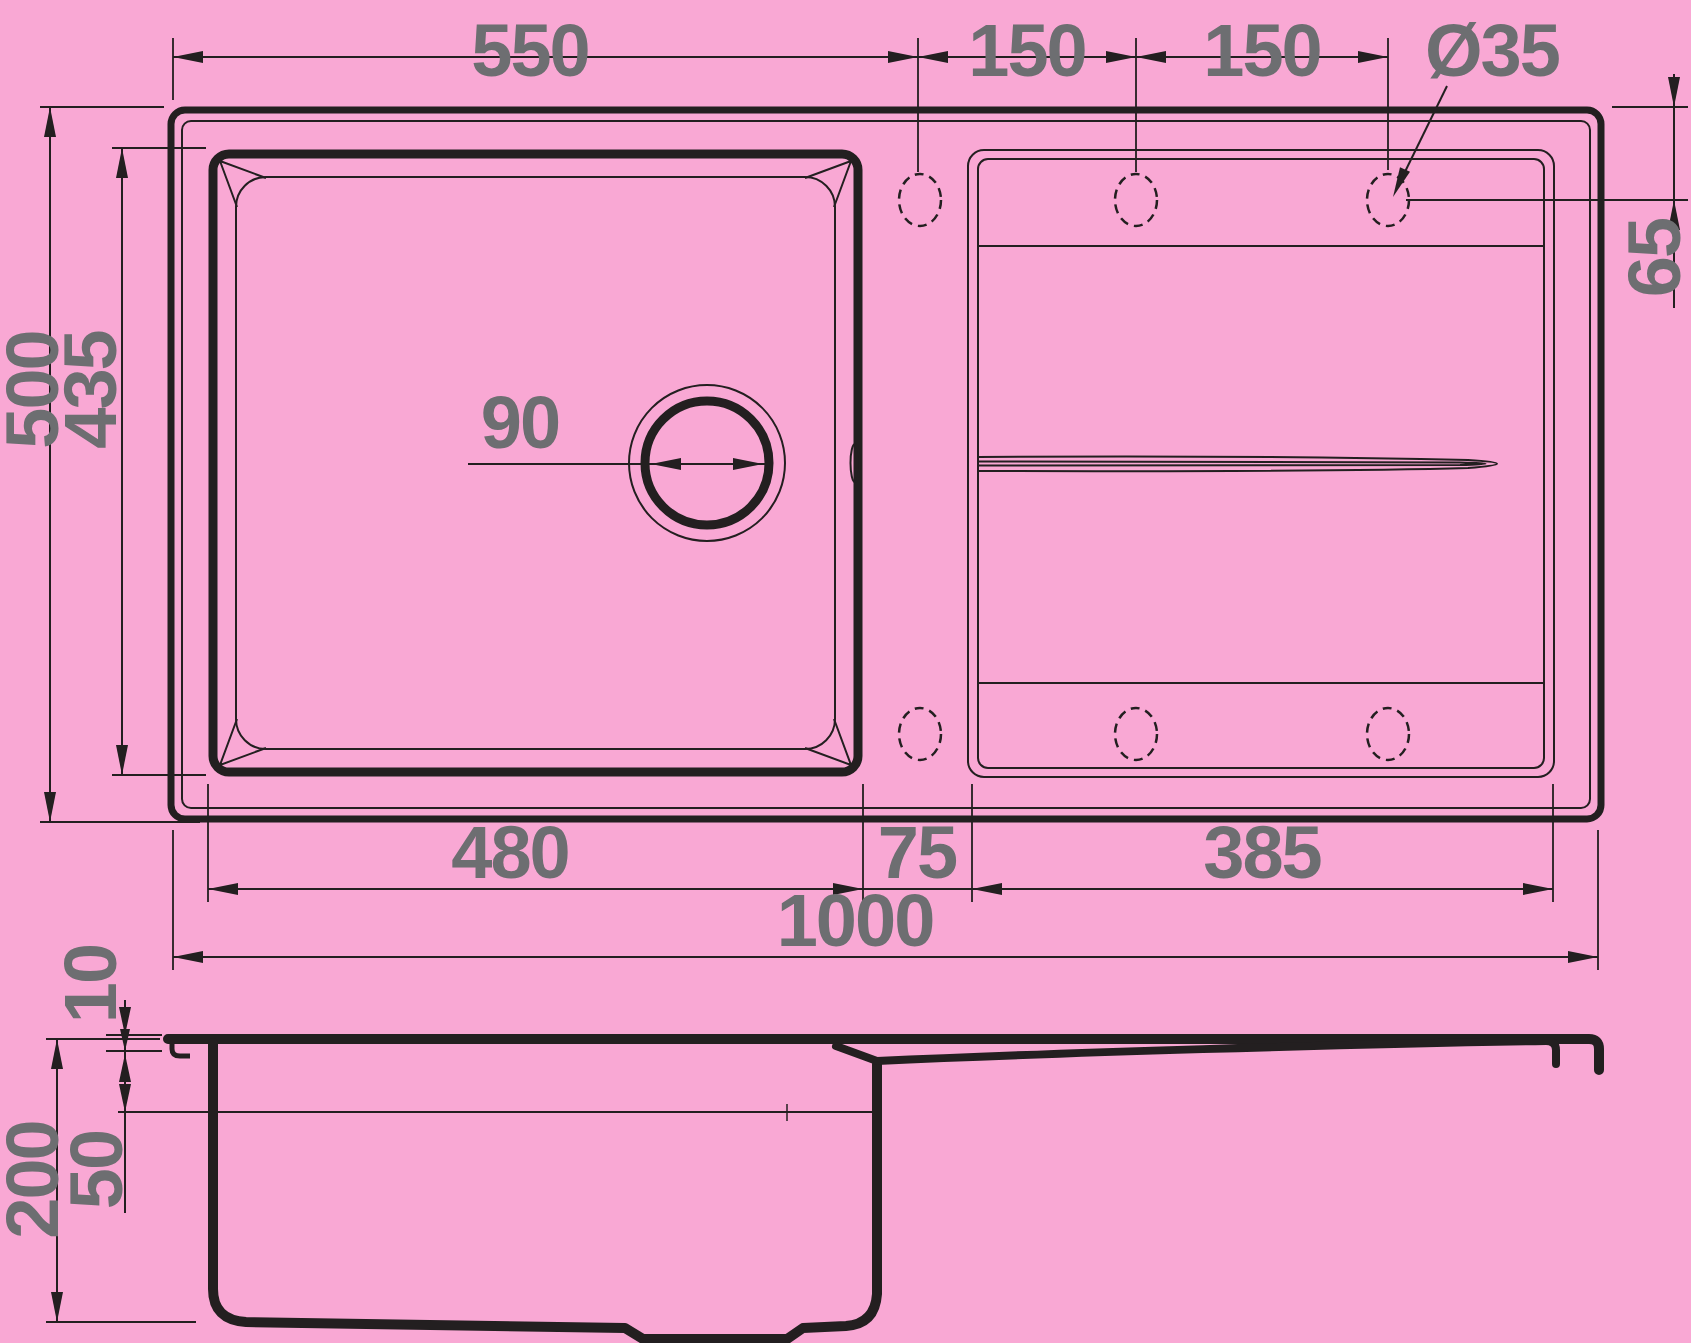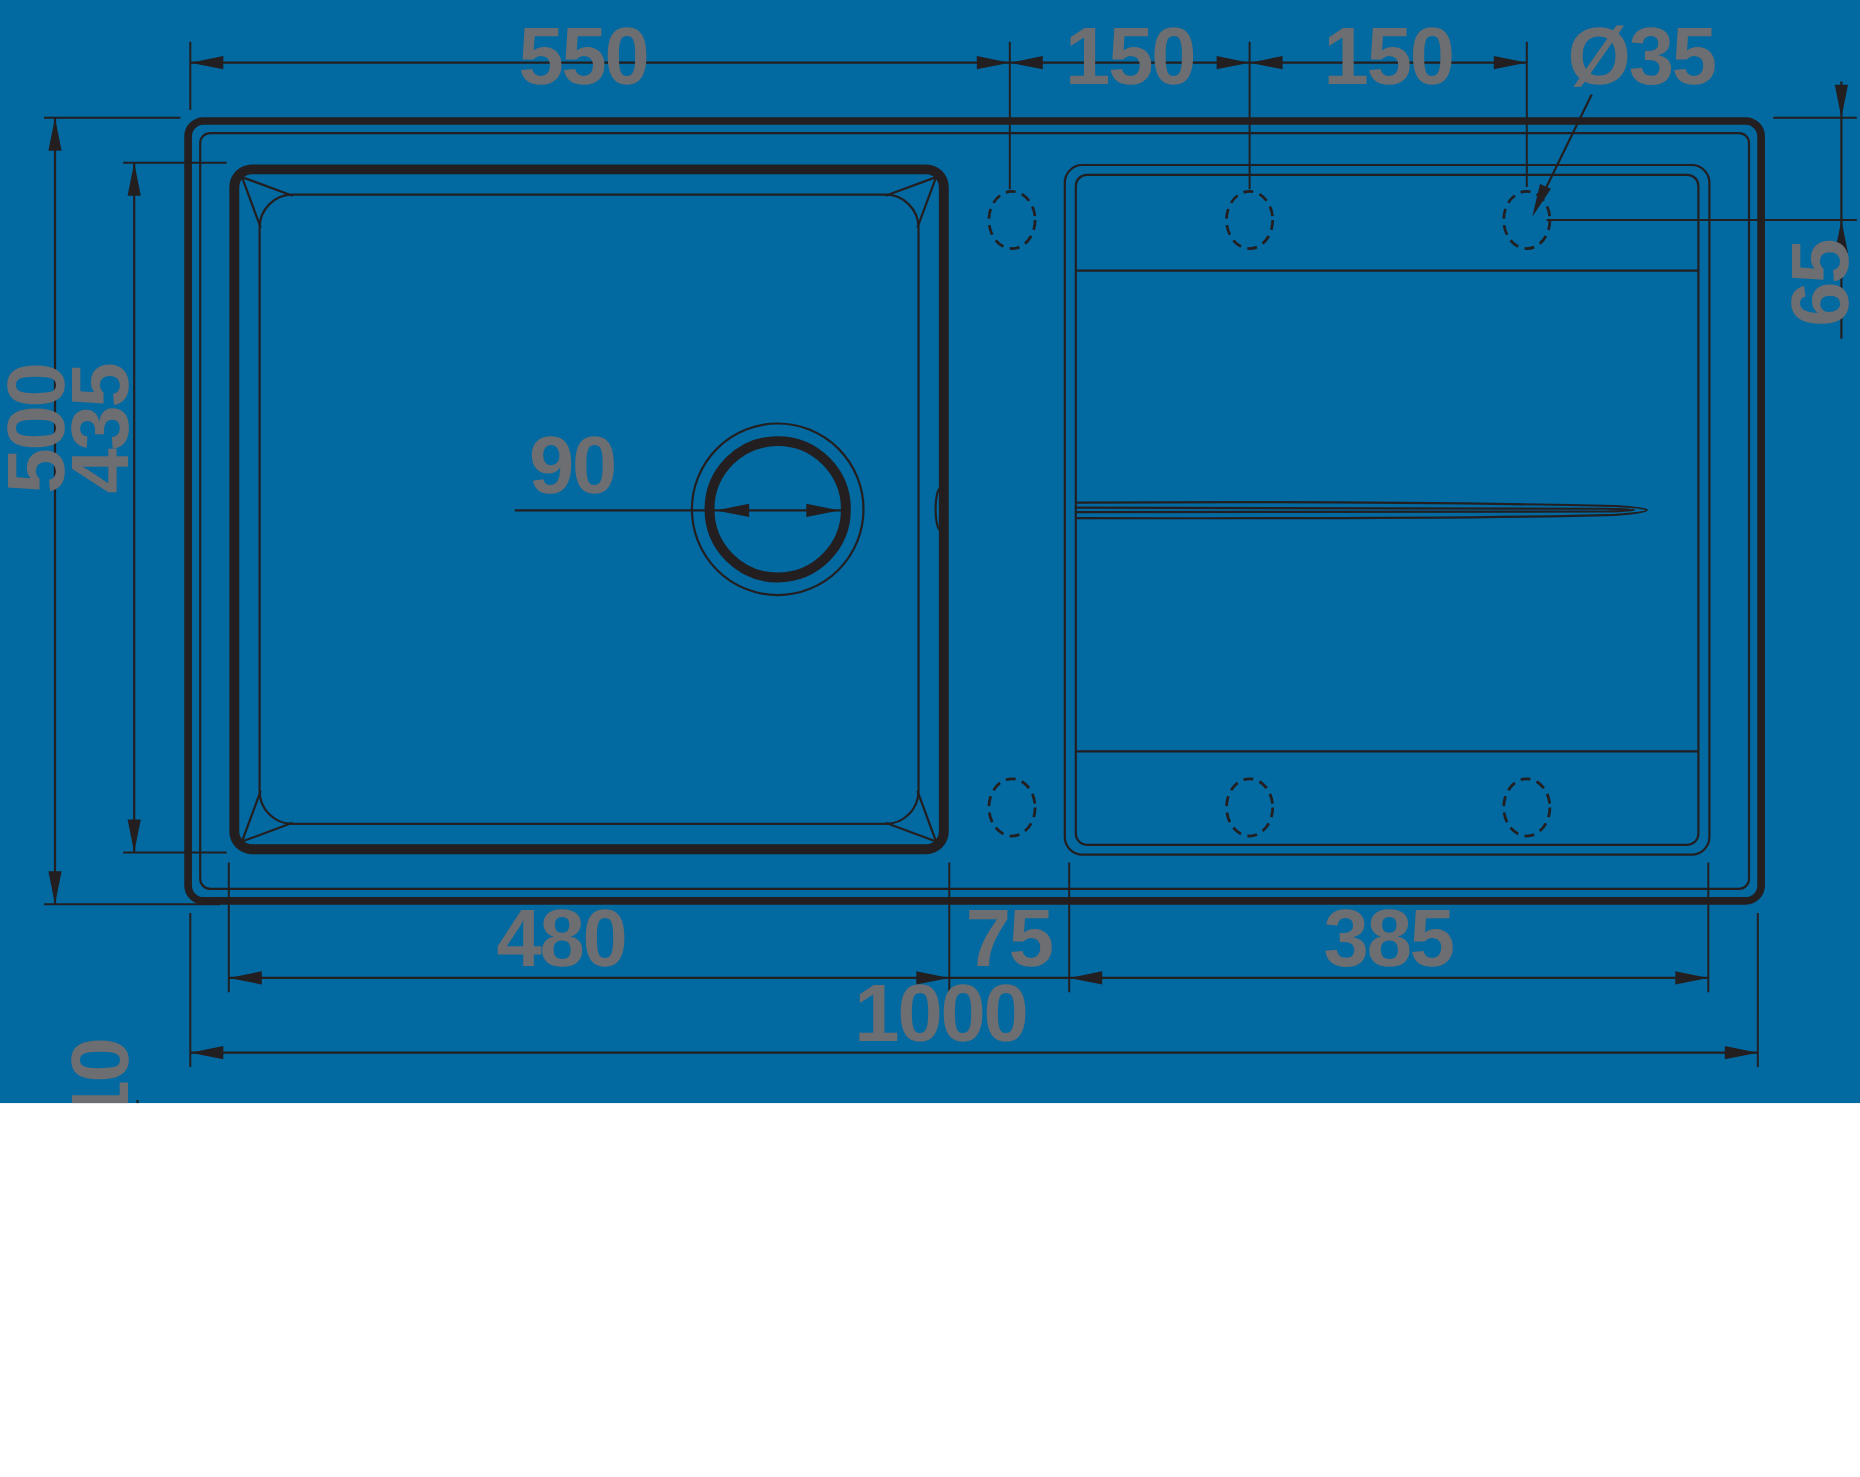--- a/index.html
+++ b/index.html
@@ -1,16 +1,16 @@
 <!DOCTYPE html>
 <html><head>
 <meta charset="utf-8">
 <style>
   html,body{margin:0;padding:0;background:#ffffff;}
-  .stage{position:relative;width:1691px;height:1003px;background:#0369a1;overflow:hidden;}
+  .stage{position:relative;width:1691px;height:1343px;background:#f9a8d4;overflow:hidden;}
   svg{display:block;}
   .bold{stroke:#231f20;stroke-width:7;fill:none;stroke-linejoin:round;stroke-linecap:round;}
   .bowl{stroke:#231f20;stroke-width:9;fill:none;stroke-linejoin:round;}
   .prof{stroke:#231f20;stroke-width:10;fill:none;stroke-linejoin:round;stroke-linecap:round;}
   .prof8{stroke:#231f20;stroke-width:8;fill:none;stroke-linejoin:round;stroke-linecap:round;}
   .thin{stroke:#231f20;stroke-width:2;fill:none;}
   .ext{stroke:#231f20;stroke-width:1.8;fill:none;}
   .dash{stroke:#231f20;stroke-width:2.5;fill:none;stroke-dasharray:9 6;}
   .arr{fill:#231f20;stroke:none;}
   .dimtxt{font-family:"Liberation Sans", sans-serif;font-weight:700;font-size:74px;fill:#6d6e71;letter-spacing:-2px;}

